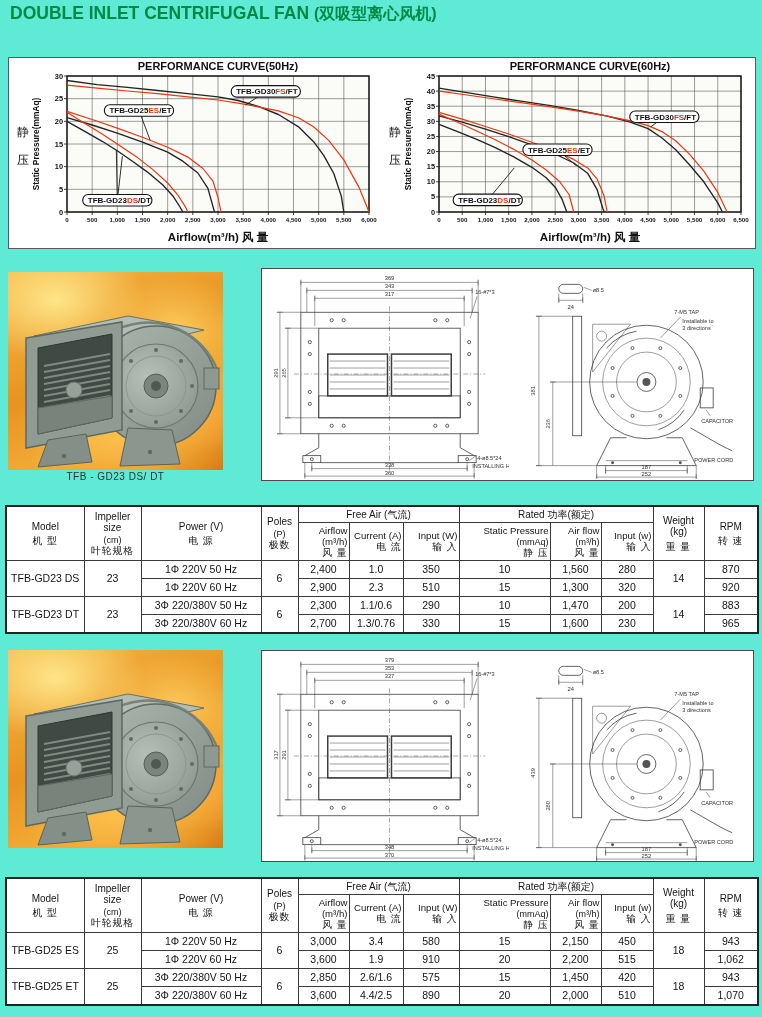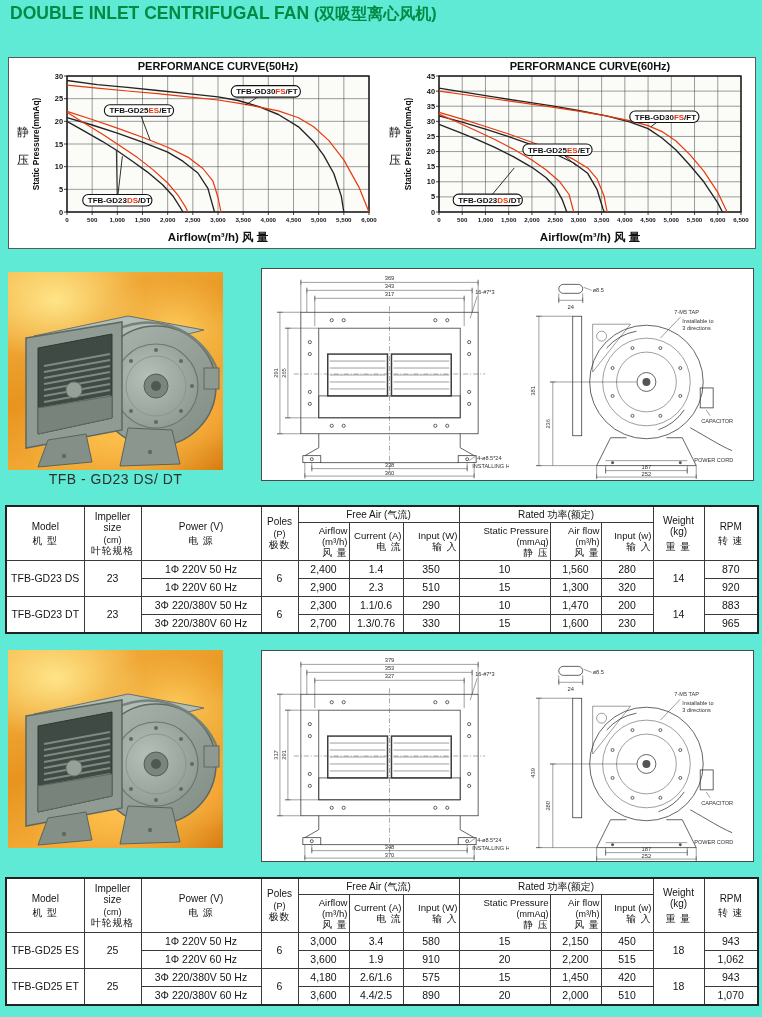--- a/index.html
+++ b/index.html
@@ -13,21 +13,21 @@
   .chart-panel{width:372px;height:188px;position:relative;}
   .photo{position:absolute;left:8px;width:215px;height:198px;overflow:hidden;
      background:
        radial-gradient(ellipse 60% 45% at 22% 14%, rgba(255,232,140,.95), rgba(255,180,50,0) 70%),
        radial-gradient(ellipse 55% 40% at 78% 28%, rgba(255,210,100,.85), rgba(242,150,30,0) 65%),
        radial-gradient(ellipse 70% 50% at 55% 82%, rgba(255,195,80,.9), rgba(226,120,15,0) 70%),
        radial-gradient(ellipse 45% 35% at 90% 70%, rgba(250,170,60,.8), rgba(220,110,10,0) 60%),
        linear-gradient(155deg,#f6b84a 0%,#e8941f 45%,#f2aa35 70%,#d97d12 100%);}
   .photo svg{position:absolute;left:0;top:0;}
   .photo1{top:272px;} .photo2{top:650px;}
-  .caption{position:absolute;left:8px;width:215px;text-align:center;font-size:14px;color:#2e2e2e;letter-spacing:.5px;}
+  .caption{position:absolute;left:8px;width:215px;text-align:center;font-size:10px;color:#2e2e2e;letter-spacing:.5px;}
   .caption1{top:471px;} .caption2{top:849px;}
   .drawing-box{position:absolute;left:261px;width:493px;border:1px solid #4a4a4a;background:#fff;display:flex;align-items:center;justify-content:space-between;padding:0 2px;box-sizing:border-box;}
   .dbox1{top:268px;height:213px;} .dbox2{top:650px;height:212px;}
   .dwg line,.dwg path,.dwg rect,.dwg circle{stroke:#3d3d3d;fill:none;stroke-width:0.8;}
   .dwg .thin{stroke-width:0.5;}
   .dwg .dash{stroke-width:0.45;stroke-dasharray:5 2 1 2;}
   .dwg .thick{stroke-width:1.5;}
   .dwg .fill{fill:#555;stroke:none;}
   .dwg text{fill:#333;font-size:6px;stroke:none;font-family:"Liberation Sans",sans-serif;}
   .dwg .dimt{font-size:5.8px;}
@@ -438,21 +438,21 @@
       <th><span>Static Pressure</span><br><span class="mid">(mmAq)</span><br><span class="cn">静 压</span></th>
       <th><span>Air flow</span><br><span class="mid">(m³/h)</span><br><span class="cn">风 量</span></th>
       <th><span>Input (w)</span><br><span class="cn">输 入</span></th>
     </tr>
     <tr>
       <td rowspan="2">TFB-GD23 DS</td>
       <td rowspan="2">23</td>
       <td>1Φ 220V 50 Hz</td>
       <td rowspan="2">6</td>
       <td>2,400</td>
-      <td>1.4</td>
+      <td>1.0</td>
       <td>350</td>
       <td>10</td>
       <td>1,560</td>
       <td>280</td>
       <td rowspan="2">14</td>
       <td>870</td>
     </tr>
     <tr>
       <td>1Φ 220V 60 Hz</td>
       <td>2,900</td>
@@ -659,21 +659,21 @@
       <td>20</td>
       <td>2,200</td>
       <td>515</td>
       <td>1,062</td>
     </tr>
     <tr class="sep">
       <td rowspan="2">TFB-GD25 ET</td>
       <td rowspan="2">25</td>
       <td>3Φ 220/380V 50 Hz</td>
       <td rowspan="2">6</td>
-      <td>4,180</td>
+      <td>2,850</td>
       <td>2.6/1.6</td>
       <td>575</td>
       <td>15</td>
       <td>1,450</td>
       <td>420</td>
       <td rowspan="2">18</td>
       <td>943</td>
     </tr>
     <tr>
       <td>3Φ 220/380V 60 Hz</td>

